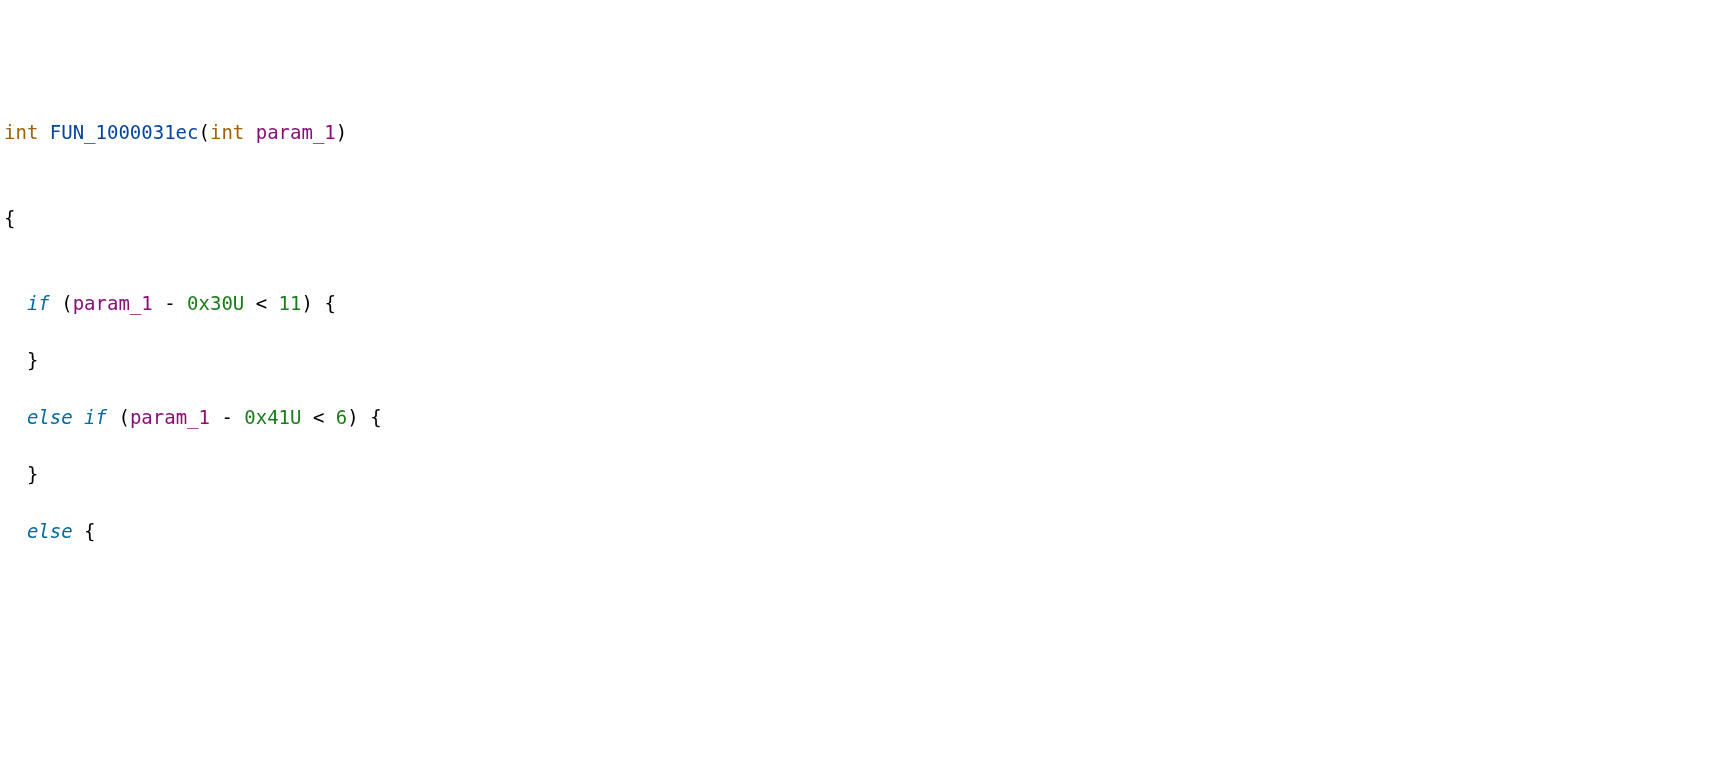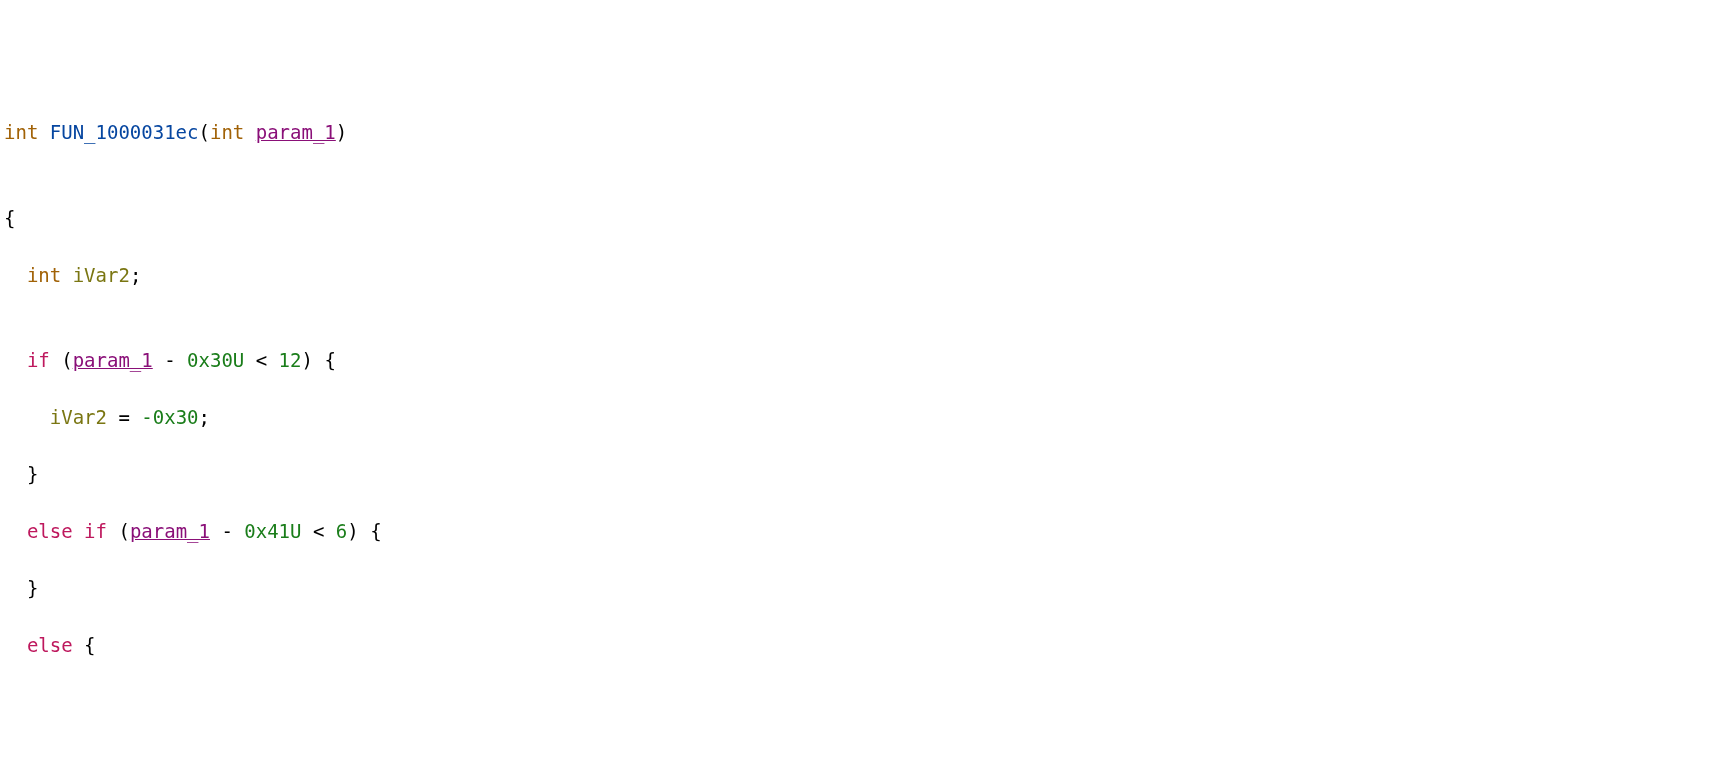--- a/index.html
+++ b/index.html
@@ -7,39 +7,37 @@
       padding: 4px;
       background: #ffffff;
       font-family: "Menlo", "Monaco", "Consolas", monospace;
       font-size: 19px;
       line-height: 1.5;
       white-space: pre;
       color: #000000;
     }
     .tok-type { color: #a16207; }
     .tok-func { color: #0646a0; }
-    .tok-param { color: #8a0f78; text-decoration: underline; }
+    .tok-param { color: #8a0f78; }
     .tok-var { color: #7a7612; }
-    .tok-kw { color: #be185d; }
+    .tok-kw { color: #0369a1; font-style: italic; }
     .tok-num { color: #1a7d1a; }
     .tok-punct { color: #000000; }
     .code-line { display: block; }
   </style>
 </head>
 <body>
 
 
 
 <div><span class="code-line"><span class="tok-type">int</span><span> </span><span class="tok-func">FUN_1000031ec</span><span class="tok-punct">(</span><span class="tok-type">int</span><span> </span><span class="tok-param">param_1</span><span class="tok-punct">)</span></span>
 <span class="code-line"></span>
 <span class="code-line">{</span>
-<span class="code-line"><span>  </span><span class="tok-type">int</span><span> </span><span class="tok-var">iVar2</span><span class="tok-punct">;</span></span>
 <span class="code-line"></span>
-<span class="code-line"><span>  </span><span class="tok-kw">if</span><span> (</span><span class="tok-param">param_1</span><span> - </span><span class="tok-num">0x30U</span><span> &lt; </span><span class="tok-num">12</span><span>) {</span></span>
-<span class="code-line"><span>    </span><span class="tok-var">iVar2</span><span> = </span><span class="tok-num">-</span><span class="tok-num">0x30</span><span class="tok-punct">;</span></span>
+<span class="code-line"><span>  </span><span class="tok-kw">if</span><span> (</span><span class="tok-param">param_1</span><span> - </span><span class="tok-num">0x30U</span><span> &lt; </span><span class="tok-num">11</span><span>) {</span></span>
 <span class="code-line">  }</span>
 <span class="code-line"><span>  </span><span class="tok-kw">else</span><span> </span><span class="tok-kw">if</span><span> (</span><span class="tok-param">param_1</span><span> - </span><span class="tok-num">0x41U</span><span> &lt; </span><span class="tok-num">6</span><span>) {</span></span>
 <span class="code-line">  }</span>
 <span class="code-line"><span>  </span><span class="tok-kw">else</span><span> {</span></span>
 
 
 
 
 
 

